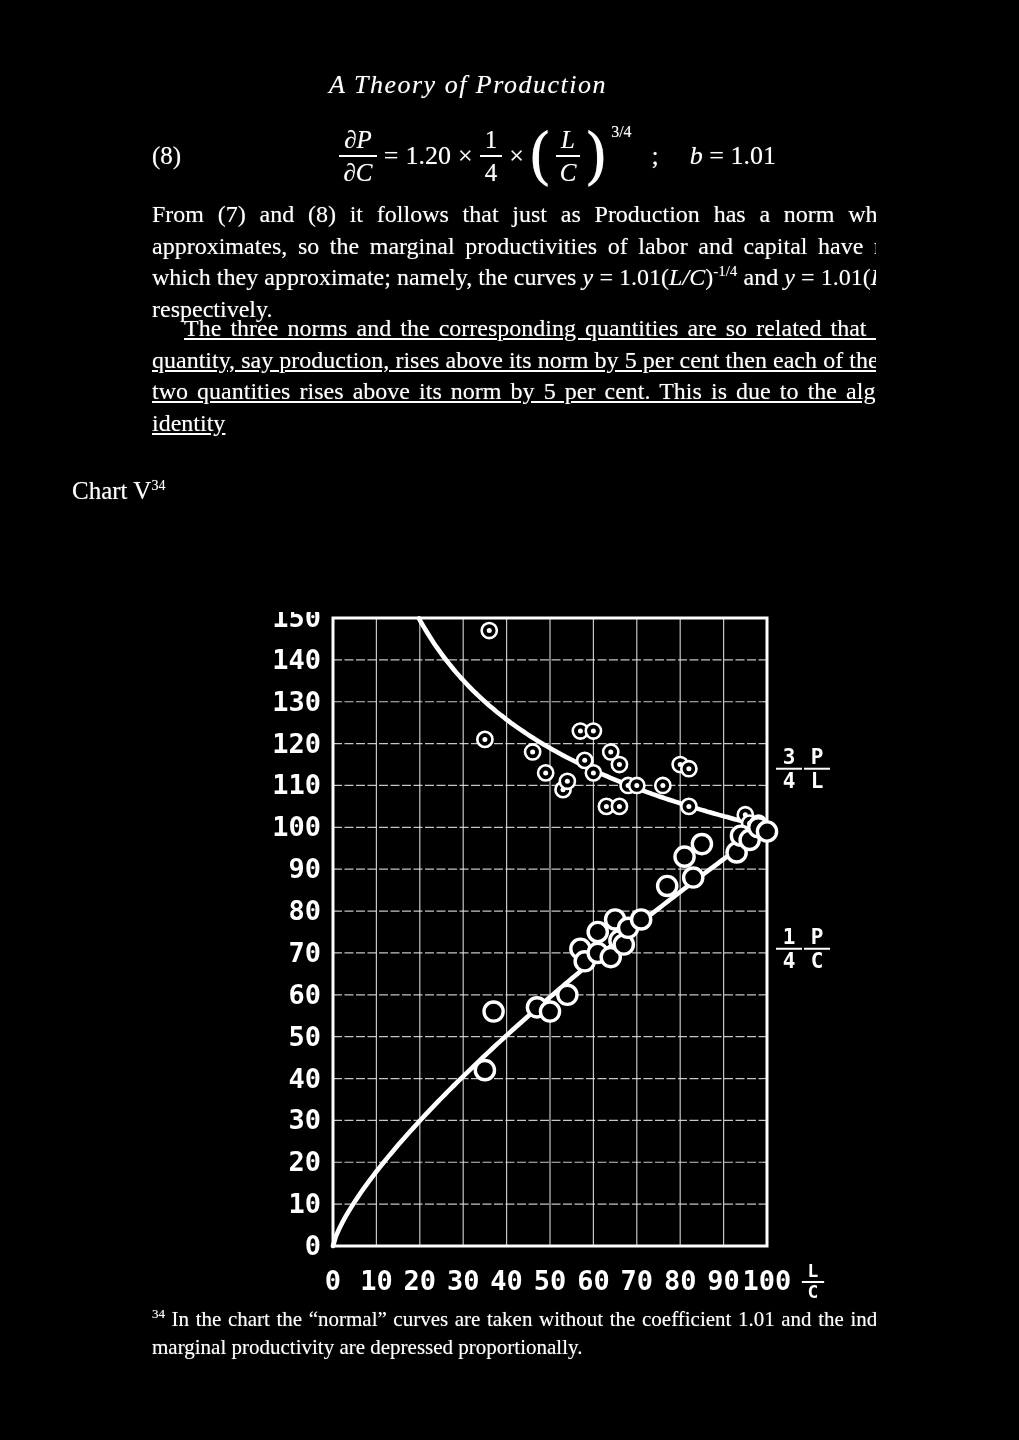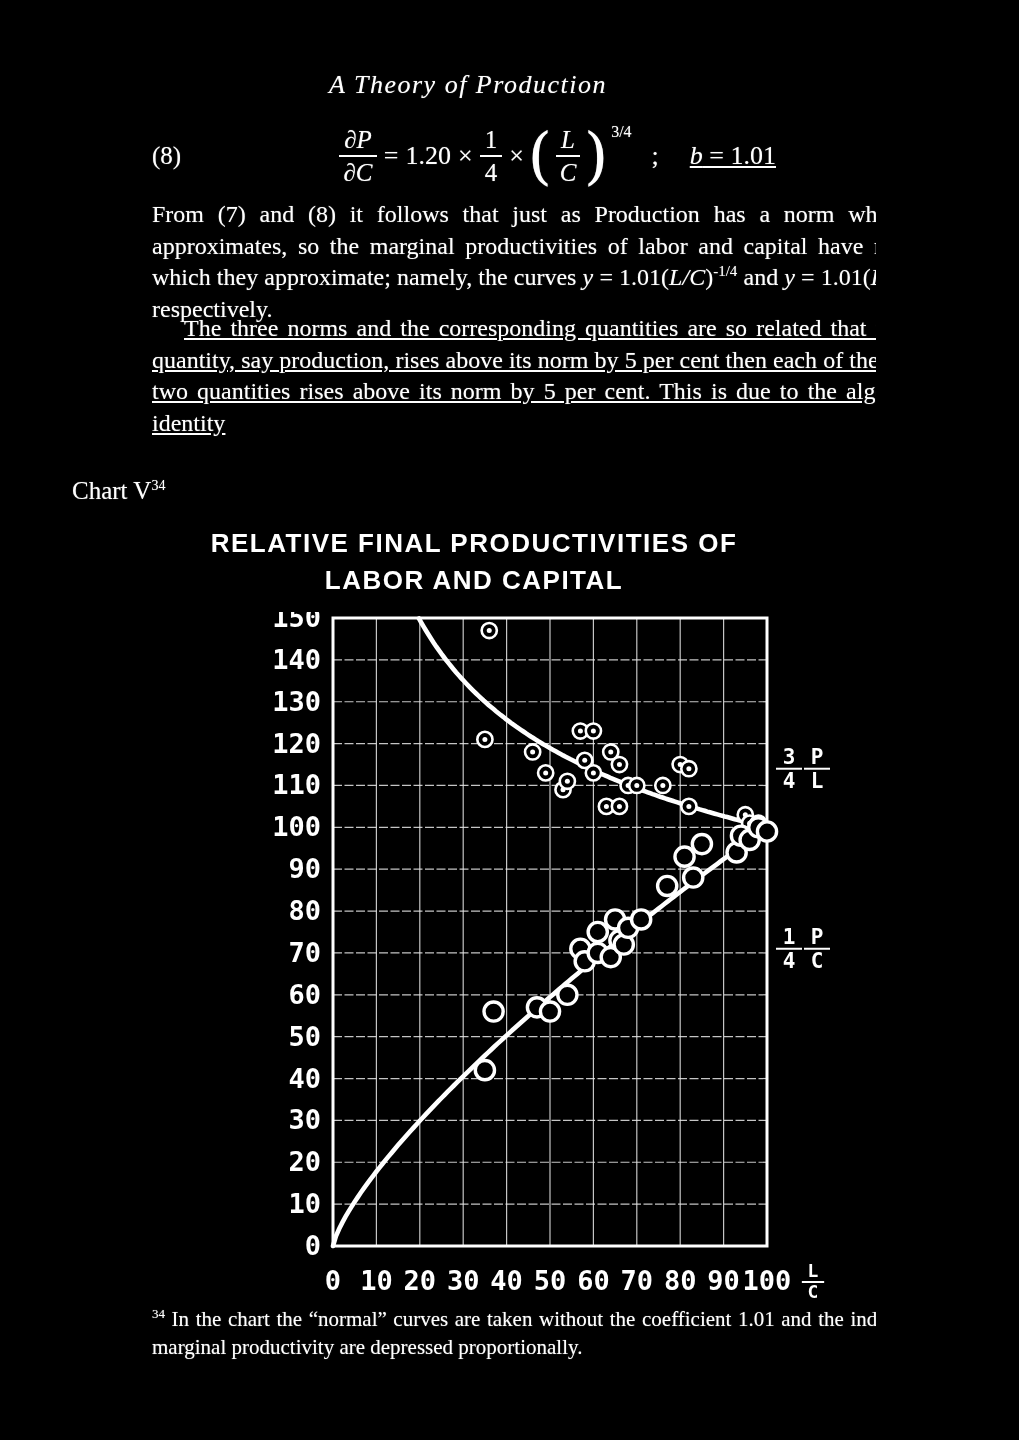--- a/index.html
+++ b/index.html
@@ -14,21 +14,21 @@
         display:flex;align-items:center;font-size:26px;}
   .eq-no{font-size:25px;}
   .eq-body{flex:1;display:flex;justify-content:center;align-items:center;gap:7px;}
   .frac{display:inline-flex;flex-direction:column;align-items:center;line-height:1.1;font-size:25px;}
   .frac .num{padding:0 5px 2px;border-bottom:2px solid #fff;}
   .frac .den{padding-top:2px;}
   .it{font-style:italic;}
   .bigp{font-size:62px;font-weight:400;line-height:.85;margin:0 -3px;font-family:"DejaVu Serif",serif;}
   .eq-exp{font-size:16px;position:relative;top:-24px;left:-1px;}
   .eq-semi{margin-left:12px;}
-  .eq-cond{margin-left:24px;text-decoration:underline;}
+  .eq-cond{margin-left:24px;}
 
   .body-text{position:absolute;left:152px;width:782px;margin:0;font-size:24px;
         line-height:31.5px;text-align:justify;}
   .body-text sup{font-size:15px;line-height:0;}
   #p1{top:199px;}
   #p2{top:313px;text-indent:32px;text-decoration:underline;}
 
   .chart-caption{position:absolute;top:477px;left:72px;right:0;font-size:25px;}
   .chart-caption sup{font-size:14px;line-height:0;}
   .chart-title{position:absolute;top:525px;left:72px;right:0;text-align:center;
@@ -76,24 +76,20 @@
     </span>
   </div>
 
   <p class="body-text inktxt" id="p1"><span>From (7) and (8) it follows that just as Production has a norm which it approximates, so the marginal productivities of labor and capital have norms which they approximate; namely, the curves </span><span class="it">y</span><span> = 1.01(</span><span class="it">L/C</span><span>)</span><sup>-1/4</sup><span> and </span><span class="it">y</span><span> = 1.01(</span><span class="it">L/C</span><span>)</span><sup>3/4</sup><span> respectively.</span></p>
   <p class="body-text inktxt" id="p2"><span>The three norms and the corresponding quantities are so related that if one quantity, say production, rises above its norm by 5 per cent then each of the other two quantities rises above its norm by 5 per cent. This is due to the algebraic identity</span></p>
 
   <div class="chart-caption inktxt">
     <span>Chart V</span><sup>34</sup>
   </div>
 
-  <div class="chart-title">
-    <div>RELATIVE FINAL PRODUCTIVITIES OF</div>
-    <div>LABOR AND CAPITAL</div>
-  </div>
 
   <div class="chart-wrap">
     <svg id="chart-svg" xmlns="http://www.w3.org/2000/svg" viewBox="0 0 580 700">
         <line x1="62" y1="6" x2="62" y2="634" stroke="#e8e8e8" stroke-width="1.2" opacity="0.85"></line>
         <line x1="105.4" y1="6" x2="105.4" y2="634" stroke="#e8e8e8" stroke-width="1.2" opacity="0.85"></line>
         <line x1="148.8" y1="6" x2="148.8" y2="634" stroke="#e8e8e8" stroke-width="1.2" opacity="0.85"></line>
         <line x1="192.2" y1="6" x2="192.2" y2="634" stroke="#e8e8e8" stroke-width="1.2" opacity="0.85"></line>
         <line x1="235.6" y1="6" x2="235.6" y2="634" stroke="#e8e8e8" stroke-width="1.2" opacity="0.85"></line>
         <line x1="279" y1="6" x2="279" y2="634" stroke="#e8e8e8" stroke-width="1.2" opacity="0.85"></line>
         <line x1="322.4" y1="6" x2="322.4" y2="634" stroke="#e8e8e8" stroke-width="1.2" opacity="0.85"></line>

